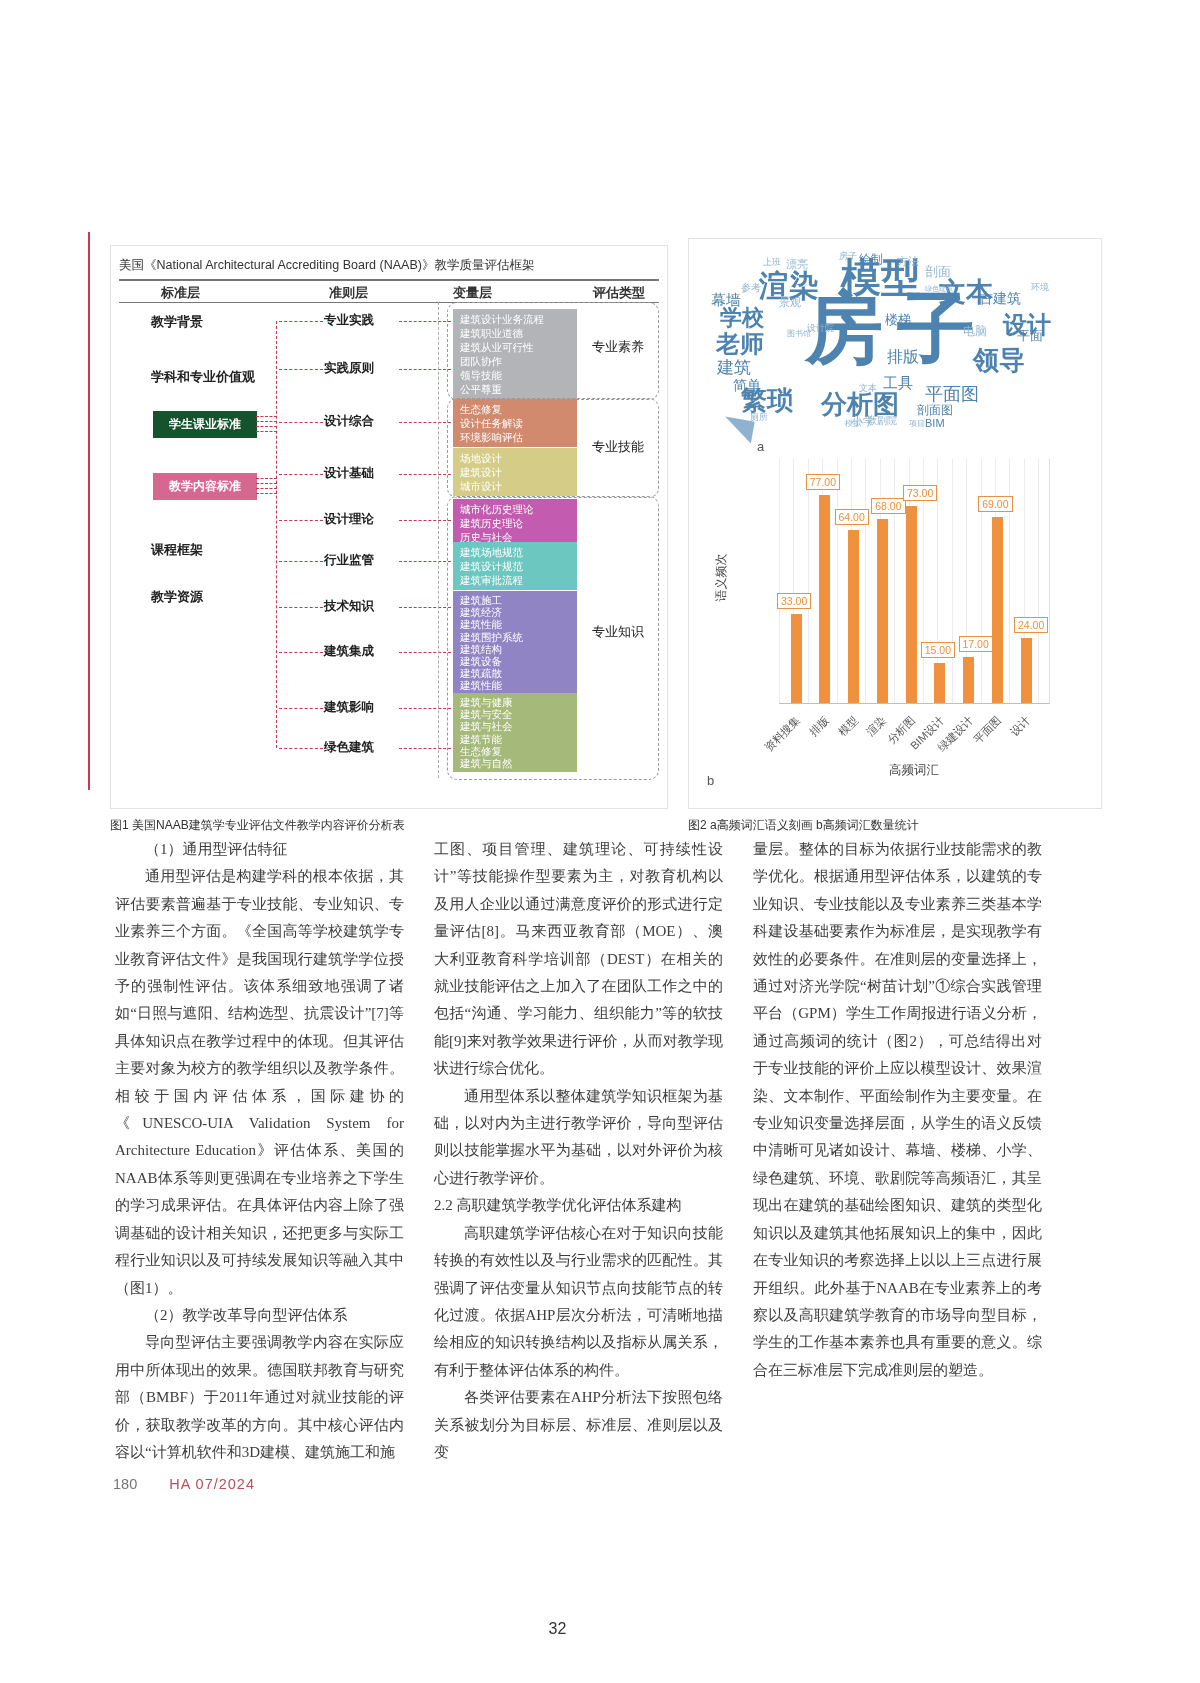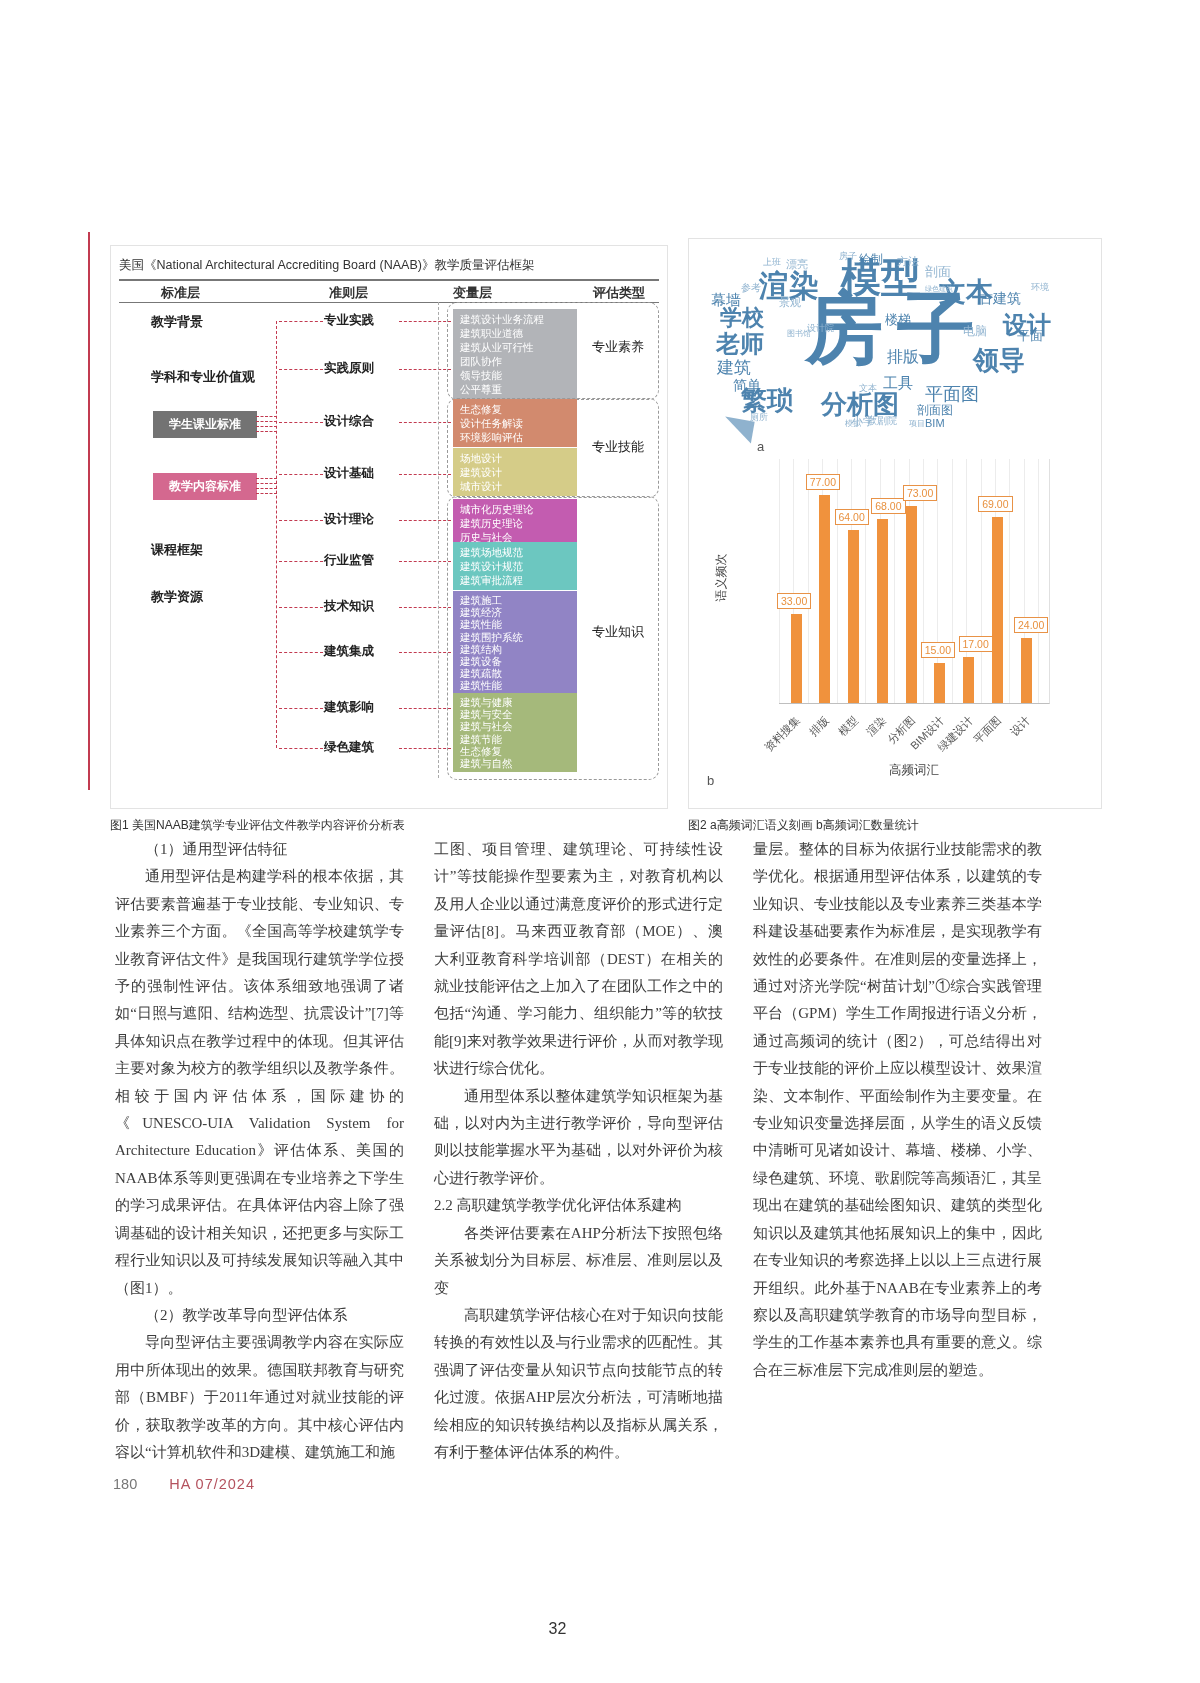--- a/index.html
+++ b/index.html
@@ -82,21 +82,21 @@
     <div id="fig1-title">美国《National Architectural Accrediting Board (NAAB)》教学质量评估框架</div>
     <div id="f1-rule1" class="f1-rule"></div>
     <div class="f1-head" style="left:50px">标准层</div>
     <div class="f1-head" style="left:218px">准则层</div>
     <div class="f1-head" style="left:342px">变量层</div>
     <div class="f1-head" style="left:482px">评估类型</div>
     <div id="f1-rule2" class="f1-rule"></div>
     <div id="fig1-body">
         <div class="f1-std" style="top: 67px;">教学背景</div>
         <div class="f1-std" style="top: 122px;">学科和专业价值观</div>
-        <div class="f1-stdbox" style="top: 165px; background: #737373;">学生课业标准</div>
+        <div class="f1-stdbox" style="top: 165px; background: #14532d;">学生课业标准</div>
         <div class="f1-stdbox" style="top: 227px; background: rgb(212, 104, 143);">教学内容标准</div>
         <div class="f1-std" style="top: 295px;">课程框架</div>
         <div class="f1-std" style="top: 342px;">教学资源</div>
         <div class="dash-h" style="left: 145px; top: 170px; width: 21px;"></div>
         <div class="dash-h" style="left: 145px; top: 175px; width: 21px;"></div>
         <div class="dash-h" style="left: 145px; top: 180px; width: 21px;"></div>
         <div class="dash-h" style="left: 145px; top: 185px; width: 21px;"></div>
         <div class="dash-h" style="left: 145px; top: 232px; width: 21px;"></div>
         <div class="dash-h" style="left: 145px; top: 237px; width: 21px;"></div>
         <div class="dash-h" style="left: 145px; top: 242px; width: 21px;"></div>
@@ -275,22 +275,22 @@
       <div class="bcol">
         <p class="ind">（1）通用型评估特征</p>
         <p class="ind">通用型评估是构建学科的根本依据，其评估要素普遍基于专业技能、专业知识、专业素养三个方面。《全国高等学校建筑学专业教育评估文件》是我国现行建筑学学位授予的强制性评估。该体系细致地强调了诸如“日照与遮阳、结构选型、抗震设计”[7]等具体知识点在教学过程中的体现。但其评估主要对象为校方的教学组织以及教学条件。相较于国内评估体系，国际建协的《UNESCO-UIA Validation System for Architecture Education》评估体系、美国的NAAB体系等则更强调在专业培养之下学生的学习成果评估。在具体评估内容上除了强调基础的设计相关知识，还把更多与实际工程行业知识以及可持续发展知识等融入其中（图1）。</p>
         <p class="ind">（2）教学改革导向型评估体系</p>
         <p class="ind">导向型评估主要强调教学内容在实际应用中所体现出的效果。德国联邦教育与研究部（BMBF）于2011年通过对就业技能的评价，获取教学改革的方向。其中核心评估内容以“计算机软件和3D建模、建筑施工和施</p>
       </div>
       <div class="bcol">
         <p>工图、项目管理、建筑理论、可持续性设计”等技能操作型要素为主，对教育机构以及用人企业以通过满意度评价的形式进行定量评估[8]。马来西亚教育部（MOE）、澳大利亚教育科学培训部（DEST）在相关的就业技能评估之上加入了在团队工作之中的包括“沟通、学习能力、组织能力”等的软技能[9]来对教学效果进行评价，从而对教学现状进行综合优化。</p>
         <p class="ind">通用型体系以整体建筑学知识框架为基础，以对内为主进行教学评价，导向型评估则以技能掌握水平为基础，以对外评价为核心进行教学评价。</p>
         <p>2.2 高职建筑学教学优化评估体系建构</p>
+        <p class="ind">高职建筑学评估核心在对于知识向技能转换的有效性以及与行业需求的匹配性。其强调了评估变量从知识节点向技能节点的转化过渡。依据AHP层次分析法，可清晰地描绘相应的知识转换结构以及指标从属关系，有利于整体评估体系的构件。</p>
         <p class="ind">各类评估要素在AHP分析法下按照包络关系被划分为目标层、标准层、准则层以及变</p>
-        <p class="ind">高职建筑学评估核心在对于知识向技能转换的有效性以及与行业需求的匹配性。其强调了评估变量从知识节点向技能节点的转化过渡。依据AHP层次分析法，可清晰地描绘相应的知识转换结构以及指标从属关系，有利于整体评估体系的构件。</p>
       </div>
       <div class="bcol">
         <p>量层。整体的目标为依据行业技能需求的教学优化。根据通用型评估体系，以建筑的专业知识、专业技能以及专业素养三类基本学科建设基础要素作为标准层，是实现教学有效性的必要条件。在准则层的变量选择上，通过对济光学院“树苗计划”①综合实践管理平台（GPM）学生工作周报进行语义分析，通过高频词的统计（图2），可总结得出对于专业技能的评价上应以模型设计、效果渲染、文本制作、平面绘制作为主要变量。在专业知识变量选择层面，从学生的语义反馈中清晰可见诸如设计、幕墙、楼梯、小学、绿色建筑、环境、歌剧院等高频语汇，其呈现出在建筑的基础绘图知识、建筑的类型化知识以及建筑其他拓展知识上的集中，因此在专业知识的考察选择上以以上三点进行展开组织。此外基于NAAB在专业素养上的考察以及高职建筑学教育的市场导向型目标，学生的工作基本素养也具有重要的意义。综合在三标准层下完成准则层的塑造。</p>
       </div>
     </div>
 
   <div id="footer">
     <span class="pg">180</span><span class="jr">HA 07/2024</span>
   </div>
   <div id="page-num">32</div>

